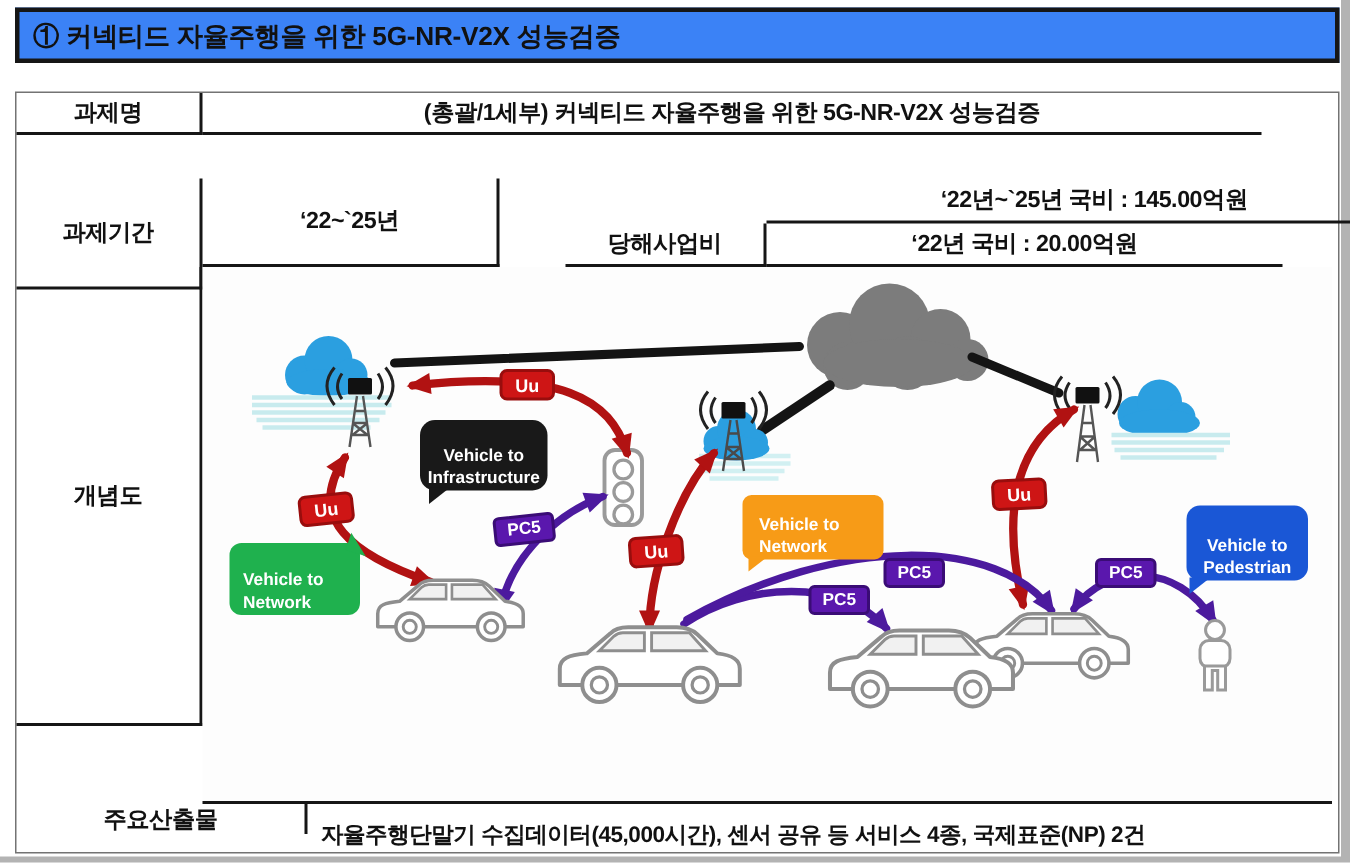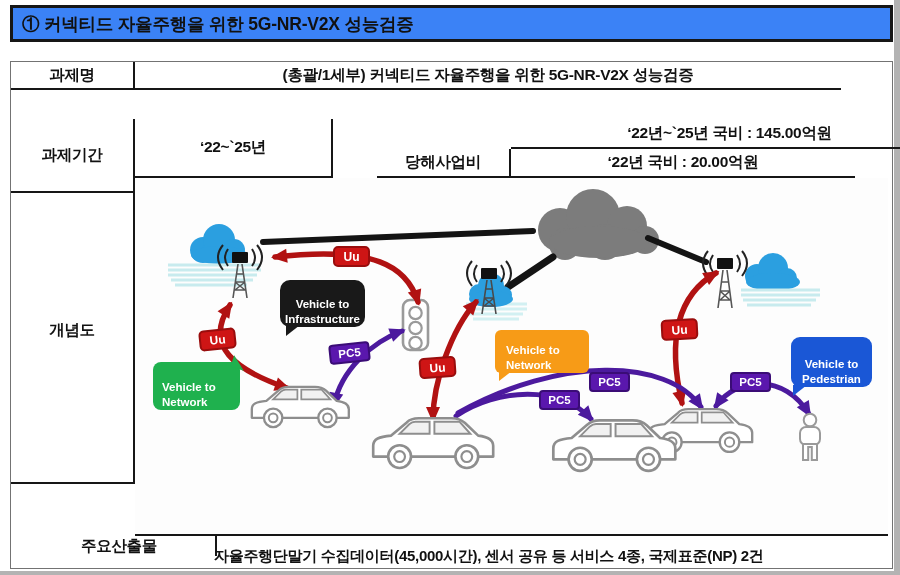--- a/index.html
+++ b/index.html
@@ -259,16 +259,16 @@
       <div class="badge uu uu1">Uu</div>
       <div class="badge uu uu2">Uu</div>
       <div class="badge uu uu3">Uu</div>
       <div class="badge uu uu4">Uu</div>
       <div class="badge pc5 pc5-1">PC5</div>
       <div class="badge pc5 pc5-2">PC5</div>
       <div class="badge pc5 pc5-3">PC5</div>
       <div class="badge pc5 pc5-4">PC5</div>
     </div>
 
-    <div class="c br" style="left:12px;top:474px;width:194px;height:20px">주요산출물</div>
+    <div class="c br" style="left:0;top:474px;width:194px;height:20px">주요산출물</div>
     <div class="c left" style="left:194px;top:474px;width:683px;height:40px;font-size:15px">자율주행단말기 수집데이터(45,000시간), 센서 공유 등 서비스 4종, 국제표준(NP) 2건</div>
   </div>
 </div>
 
 </body></html>

